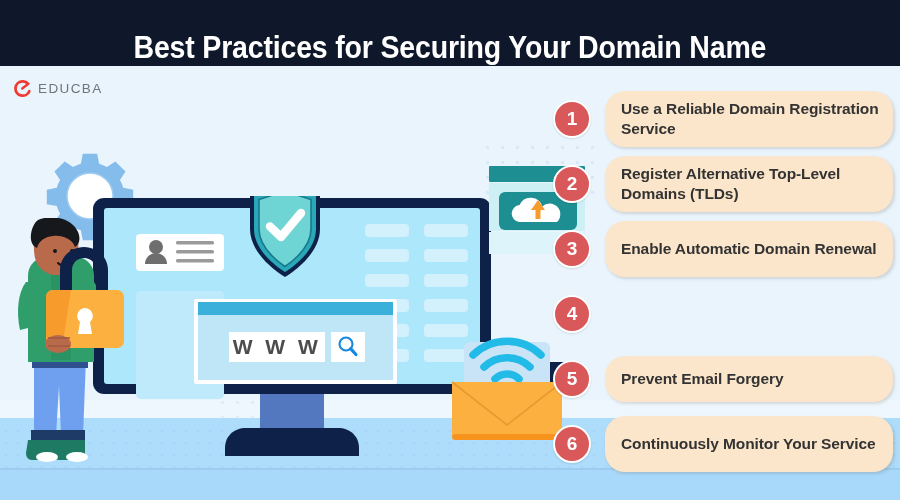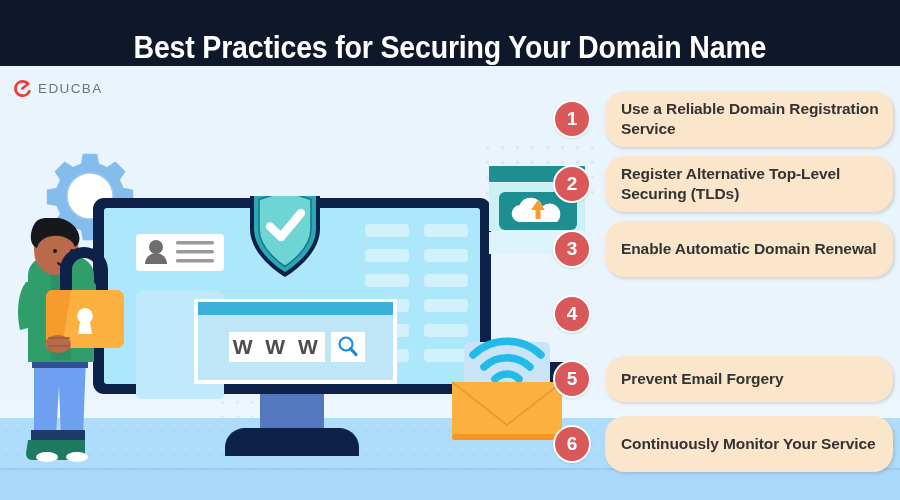--- a/index.html
+++ b/index.html
@@ -250,21 +250,21 @@
   <div class="items">
     <div class="item two-line">
       <div class="badge">1</div>
       <div class="box">
         <span class="box-label">Use a Reliable Domain Registration Service</span>
       </div>
     </div>
     <div class="item two-line">
       <div class="badge">2</div>
       <div class="box">
-        <span class="box-label">Register Alternative Top-Level Securing (TLDs)</span>
+        <span class="box-label">Register Alternative Top-Level Domains (TLDs)</span>
       </div>
     </div>
     <div class="item two-line">
       <div class="badge">3</div>
       <div class="box">
         <span class="box-label">Enable Automatic Domain Renewal</span>
       </div>
     </div>
     <div class="item">
       <div class="badge">4</div>

